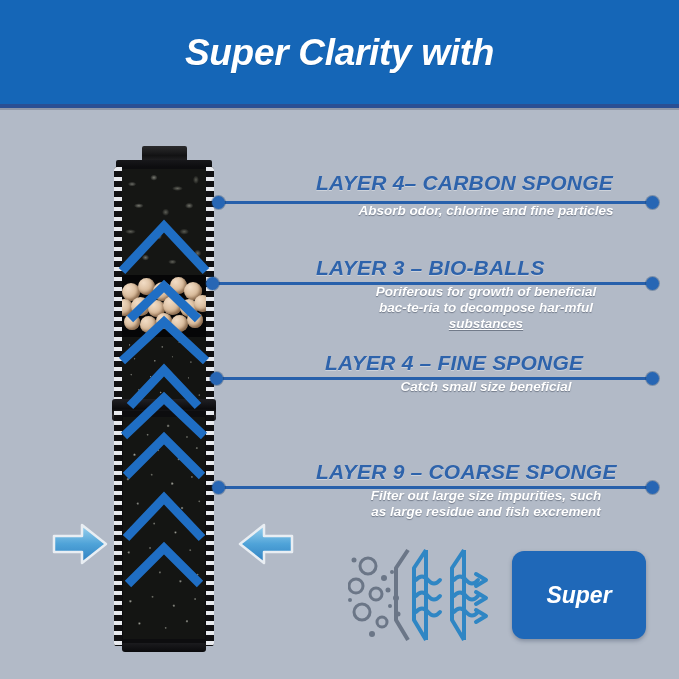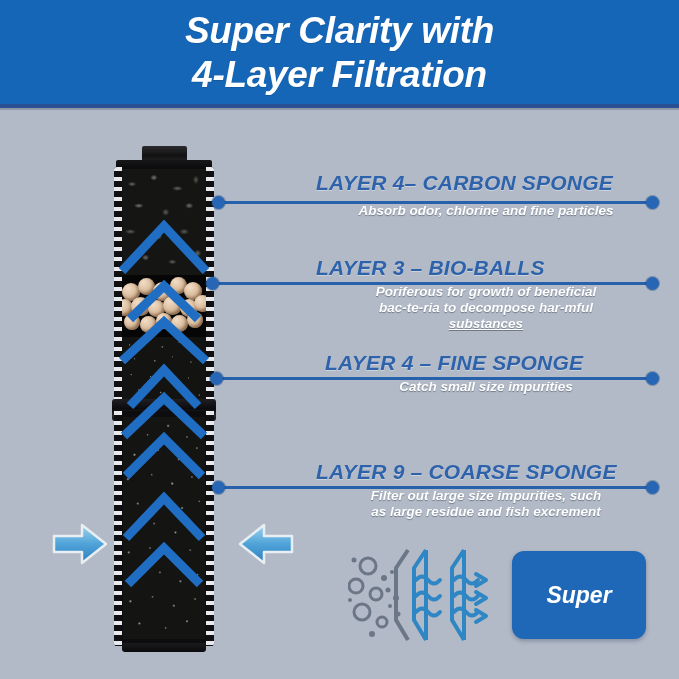--- a/index.html
+++ b/index.html
@@ -182,21 +182,20 @@
     color:#ffffff;font-weight:bold;font-style:italic;font-size:23px;line-height:28px;white-space:nowrap;
   }
 </style>
 </head>
 <body>
 
 <div class="page">
 
   <div class="header">
     <div class="title-line">Super Clarity with</div>
-    <div class="title-line">4-Layer Filtration</div>
   </div>
   <div class="header-rule"></div>
   <div class="header-rule2"></div>
 
   <div class="cartridge">
     <div class="cap"></div>
     <div class="cap-lip"></div>
 
     <div class="body-upper">
       <div class="sponge-carbon"></div>
@@ -289,21 +288,21 @@
     <div class="c-sub" style="left:316px;top:284px;width:340px;font-style:italic;">Poriferous for growth of beneficial</div>
     <div class="c-sub" style="left:316px;top:300px;width:340px;">bac-te-ria to decompose har-mful</div>
     <div class="c-sub" style="left:316px;top:316px;width:340px;text-decoration:underline;">substances</div>
   </div>
 
   <div class="callout">
     <div class="c-line" style="left:216px;top:377px;width:436px;"></div>
     <div class="c-dot" style="left:210px;top:372px;"></div>
     <div class="c-dot" style="left:646px;top:372px;"></div>
     <div class="c-title" style="left:325px;top:351px;">LAYER 4 – FINE SPONGE</div>
-    <div class="c-sub" style="left:316px;top:379px;width:340px;">Catch small size impurities</div>
+    <div class="c-sub" style="left:316px;top:379px;width:340px;">Catch small size beneficial</div>
   </div>
 
   <div class="callout">
     <div class="c-line" style="left:218px;top:486px;width:434px;"></div>
     <div class="c-dot" style="left:212px;top:481px;"></div>
     <div class="c-dot" style="left:646px;top:481px;"></div>
     <div class="c-title" style="left:316px;top:460px;">LAYER 9 – COARSE SPONGE</div>
     <div class="c-sub" style="left:316px;top:488px;width:340px;">Filter out large size impurities, such</div>
     <div class="c-sub" style="left:316px;top:504px;width:340px;">as large residue and fish excrement</div>
   </div>

